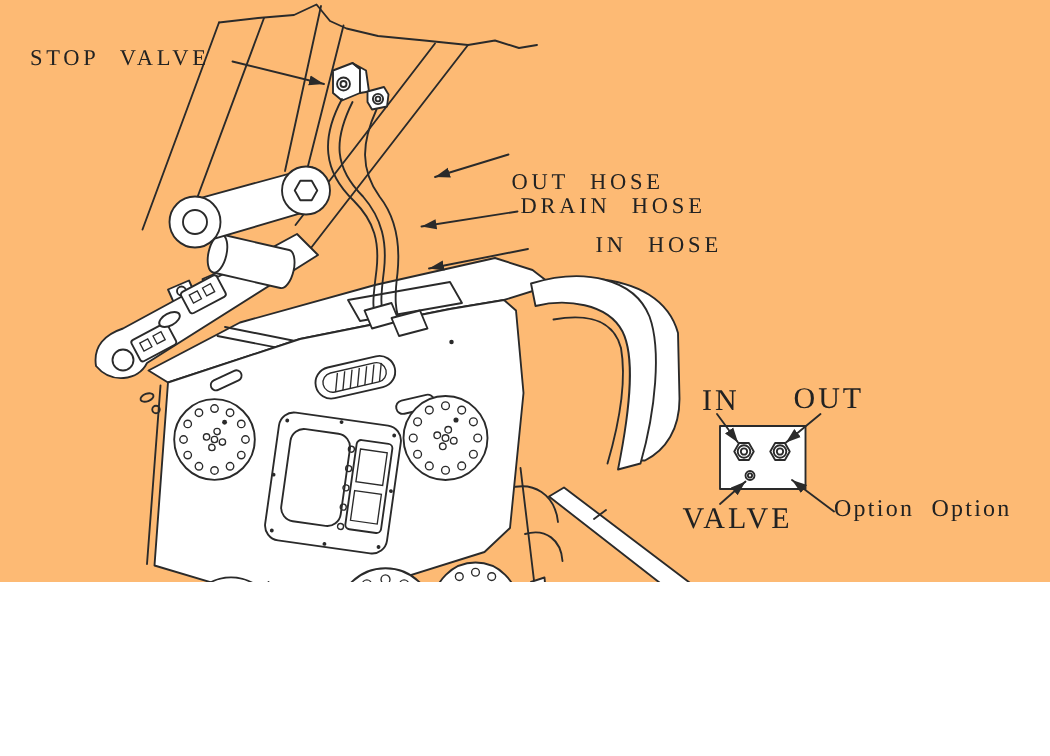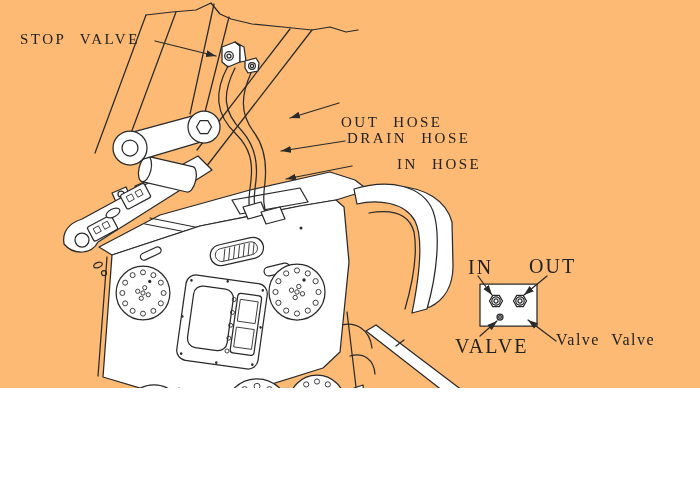--- a/index.html
+++ b/index.html
@@ -227,14 +227,14 @@
     </g>
   </svg>
 
   <div class="lbl" style="left:20px;top:31px;">STOP VALVE</div>
   <div class="lbl" style="left:341px;top:94px;margin-top:20px;">OUT HOSE</div>
   <div class="lbl" style="left:347px;top:130px;text-align:right;">DRAIN HOSE</div>
   <div class="lbl" style="left:354px;top:156px;margin-left:43px;">IN HOSE</div>
   <div class="lbl small" style="left:468px;top:256px;">IN</div>
   <div class="lbl small" style="left:529px;top:255px;text-align:center;">OUT</div>
   <div class="lbl small" style="left:455px;top:335px;">VALVE</div>
-  <div class="lbl caption" style="left:556px;top:331px;">Valve Valve</div>
+  <div class="lbl caption" style="left:556px;top:331px;">Option Option</div>
 </div>
 
 </body></html>

